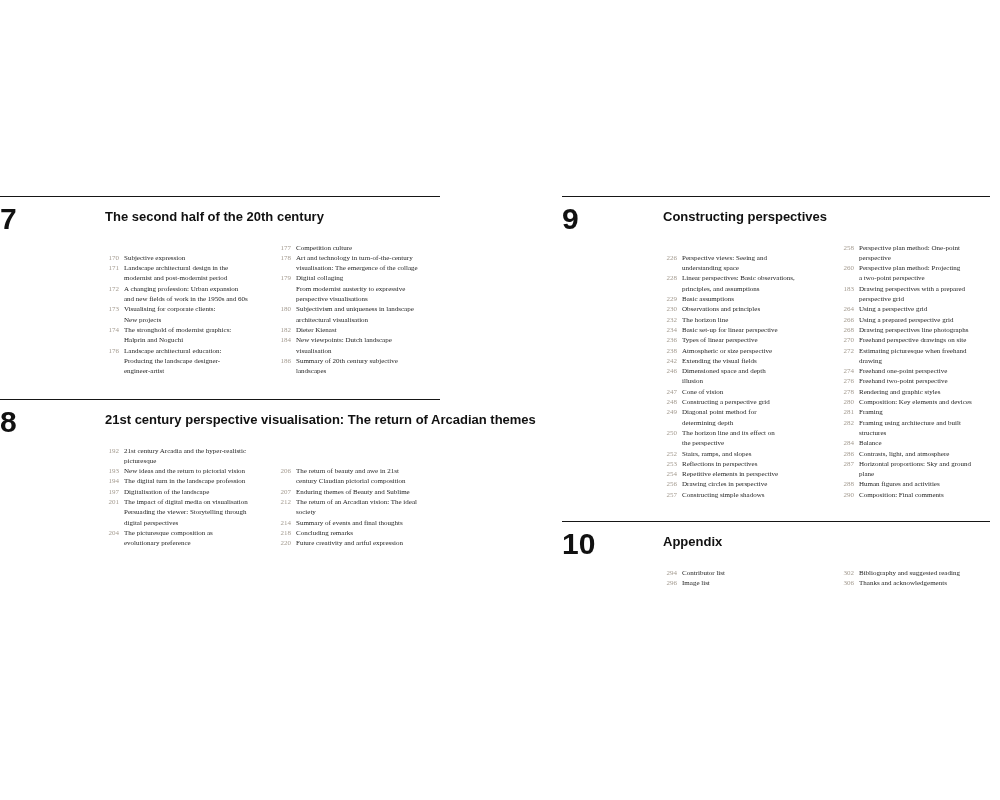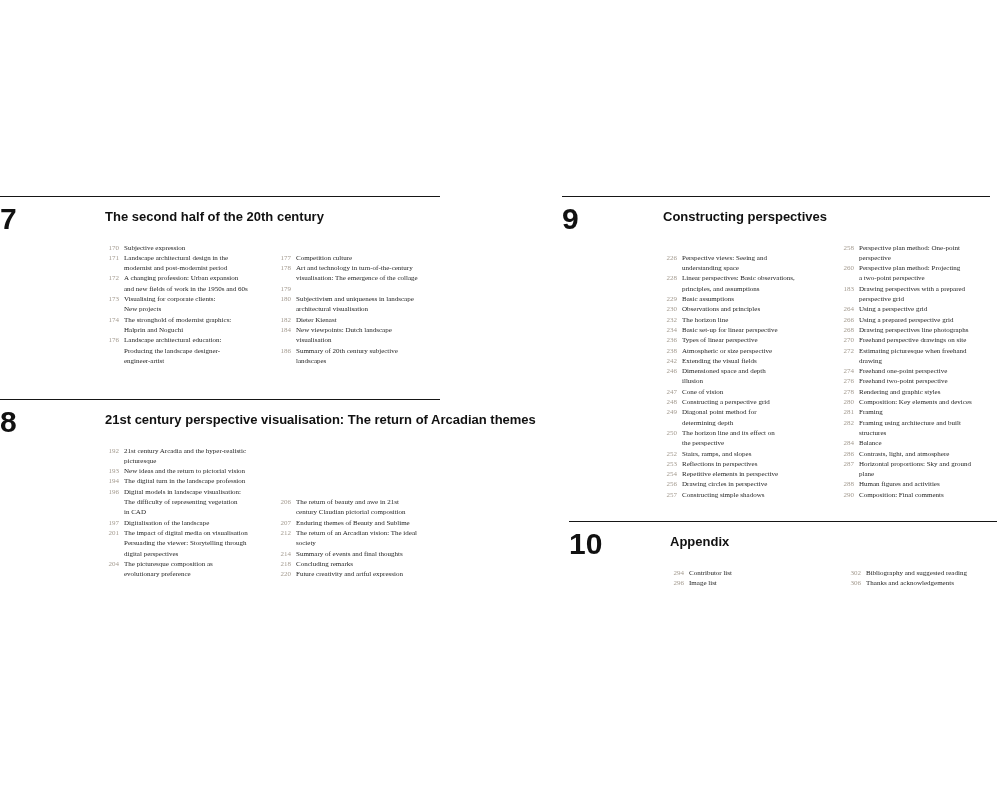--- a/index.html
+++ b/index.html
@@ -15,21 +15,21 @@
     font-family: "Liberation Serif", serif;
     overflow: hidden;
   }
   .chapter {
     position: absolute;
     border-top: 1px solid #161616;
   }
   #ch7  { left: 0px;   top: 196px; width: 440px; }
   #ch8  { left: 0px;   top: 399px; width: 440px; }
   #ch9  { left: 562px; top: 196px; width: 428px; }
-  #ch10 { left: 562px; top: 521px; width: 428px; margin-left: 7px; }
+  #ch10 { left: 562px; top: 521px; width: 428px; }
 
   .chapter-inner { display: flex; align-items: flex-start; }
 
   .ch-num {
     font-family: "Liberation Sans", sans-serif;
     font-weight: bold;
     font-size: 30px;
     line-height: 1;
     color: #111;
     padding-top: 7px;
@@ -126,20 +126,23 @@
                 <span class="pg">177</span>
                 <span class="tt">Competition culture</span>
               </div>
               <div class="entry">
                 <span class="pg">178</span>
                 <span class="tt">Art and technology in turn-of-the-century
 visualisation: The emergence of the collage</span>
               </div>
               <div class="entry">
                 <span class="pg">179</span>
+                <span class="tt">Digital collaging
+From modernist austerity to expressive
+perspective visualisations</span>
               </div>
               <div class="entry">
                 <span class="pg">180</span>
                 <span class="tt">Subjectivism and uniqueness in landscape
 architectural visualisation</span>
               </div>
               <div class="entry">
                 <span class="pg">182</span>
                 <span class="tt">Dieter Kienast</span>
               </div>
@@ -173,26 +176,20 @@
               </div>
               <div class="entry">
                 <span class="pg">193</span>
                 <span class="tt">New ideas and the return to pictorial vision</span>
               </div>
               <div class="entry">
                 <span class="pg">194</span>
                 <span class="tt">The digital turn in the landscape profession</span>
               </div>
               <div class="entry">
-                <span class="pg">196</span>
-                <span class="tt">Digital models in landscape visualisation:
-The difficulty of representing vegetation
-in CAD</span>
-              </div>
-              <div class="entry">
                 <span class="pg">197</span>
                 <span class="tt">Digitalisation of the landscape</span>
               </div>
               <div class="entry">
                 <span class="pg">201</span>
                 <span class="tt">The impact of digital media on visualisation
 Persuading the viewer: Storytelling through
 digital perspectives</span>
               </div>
               <div class="entry">

